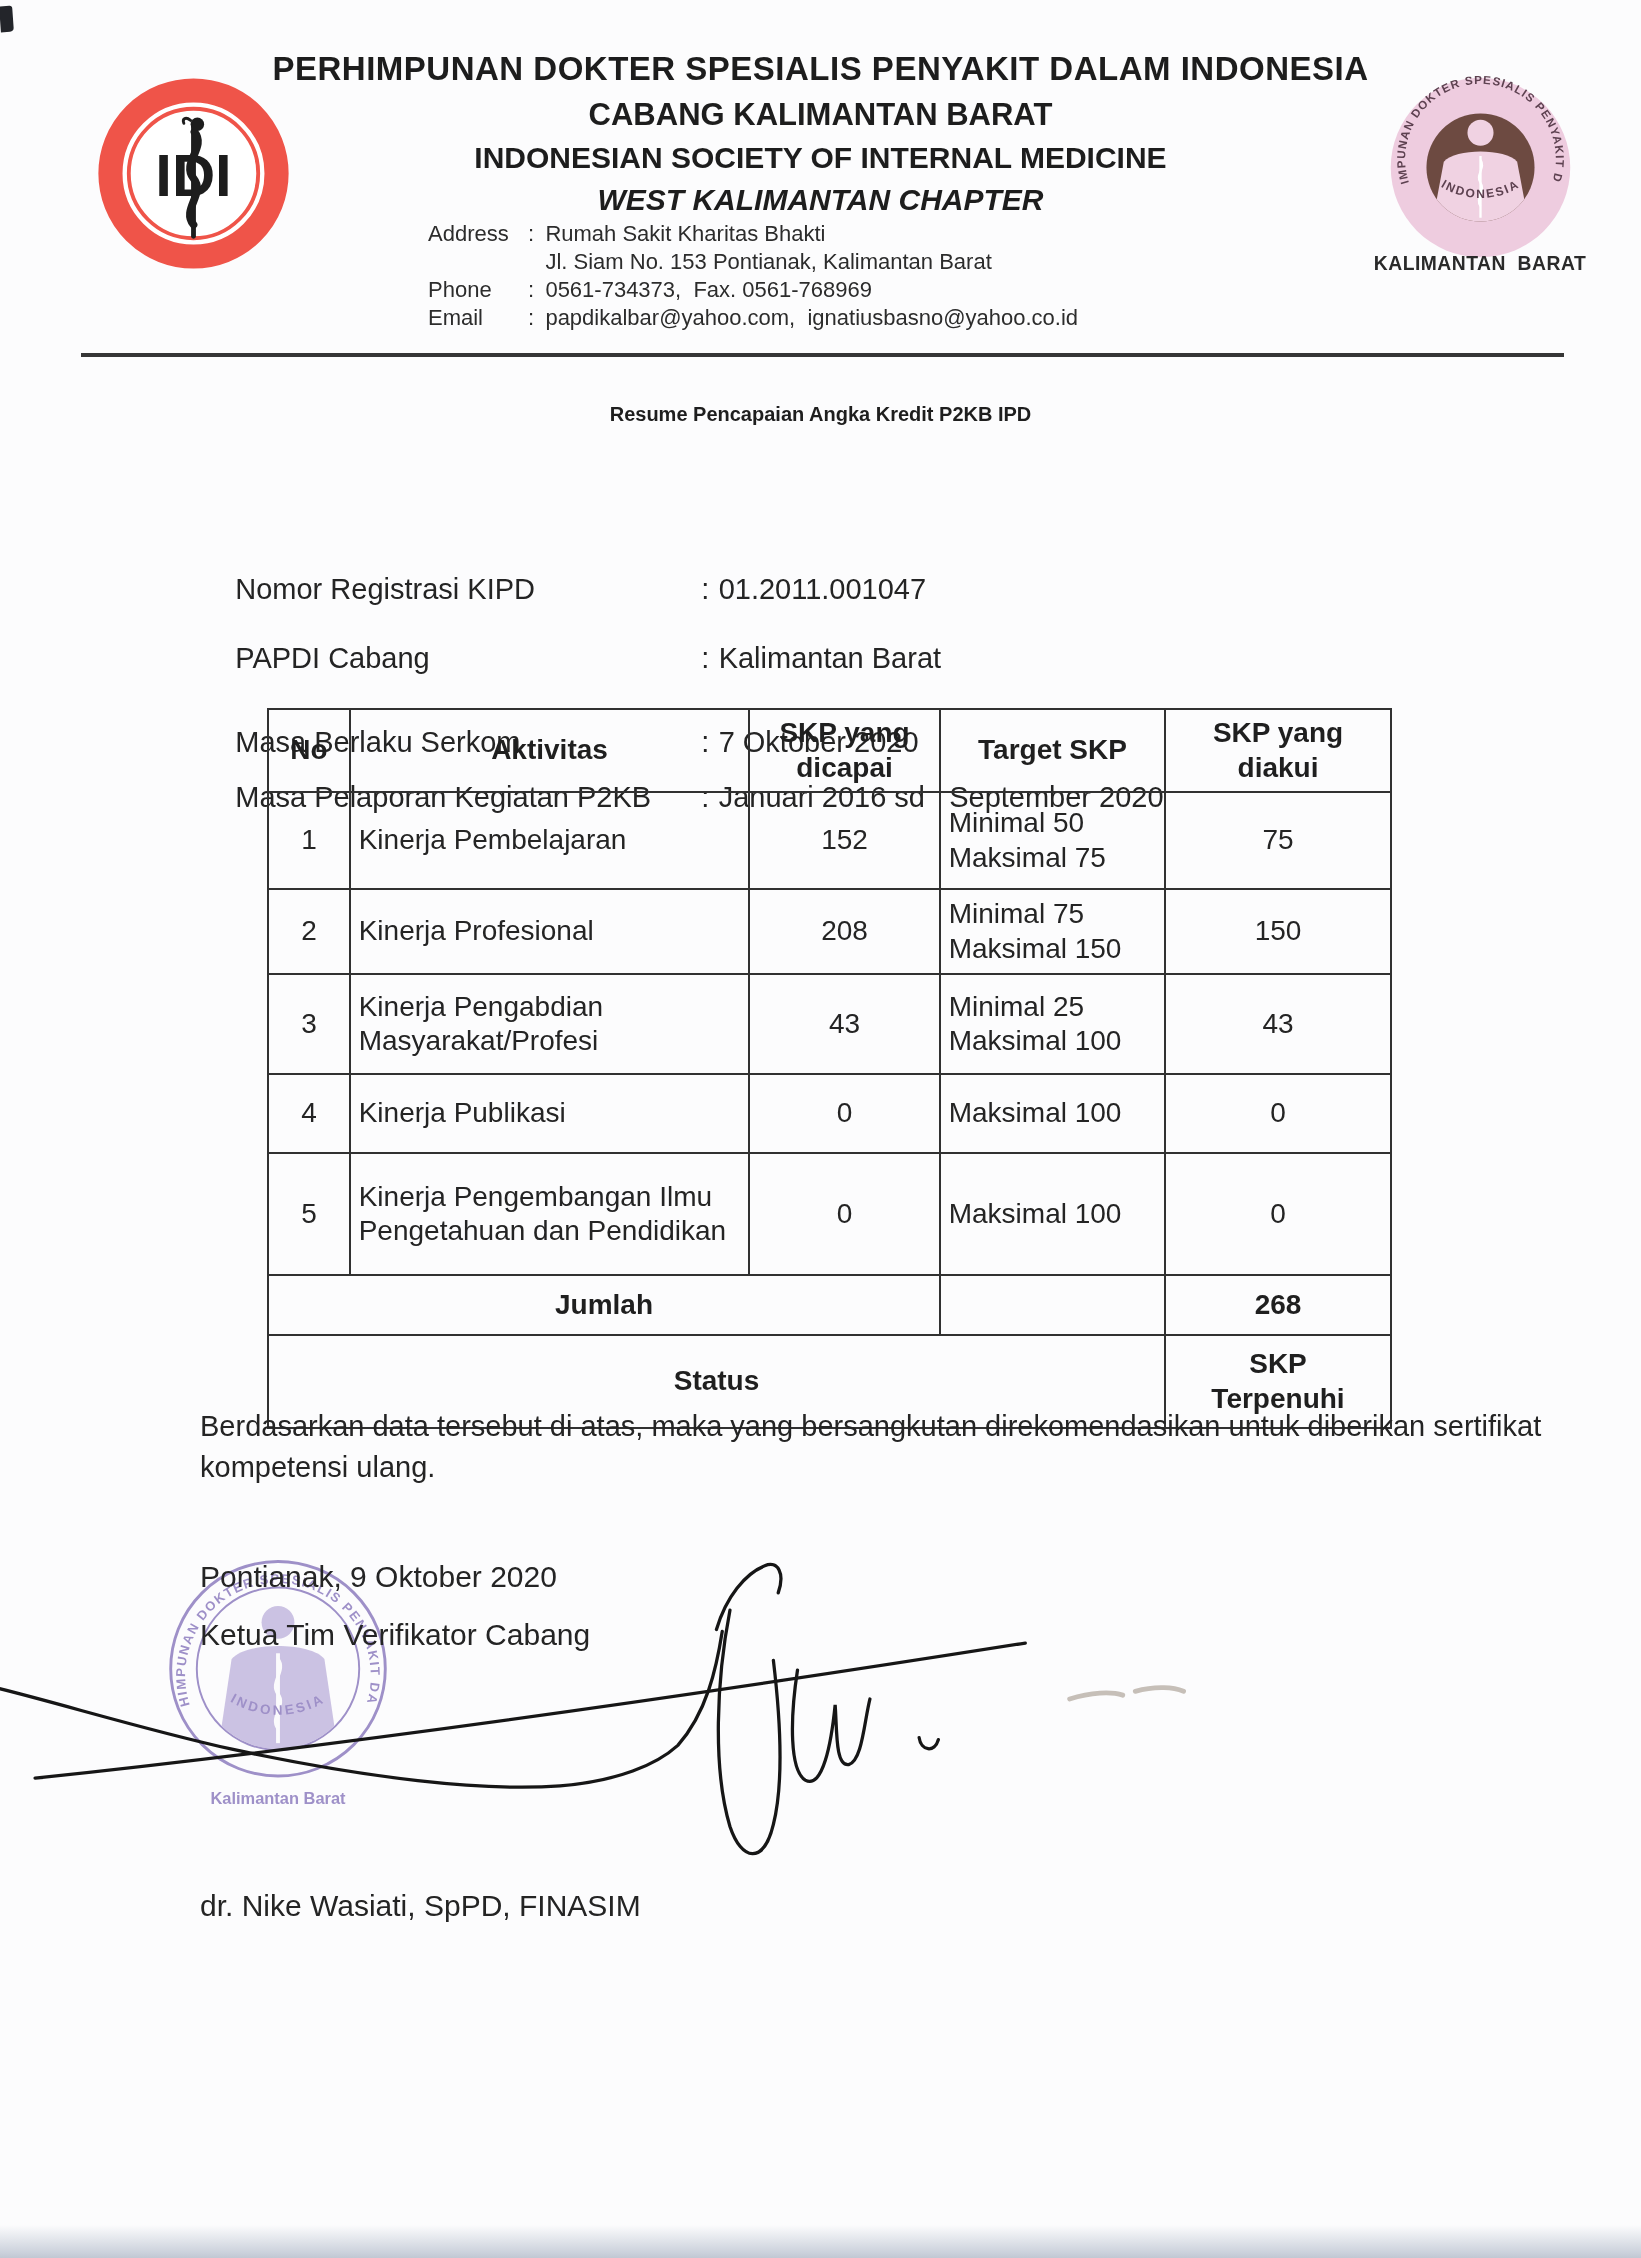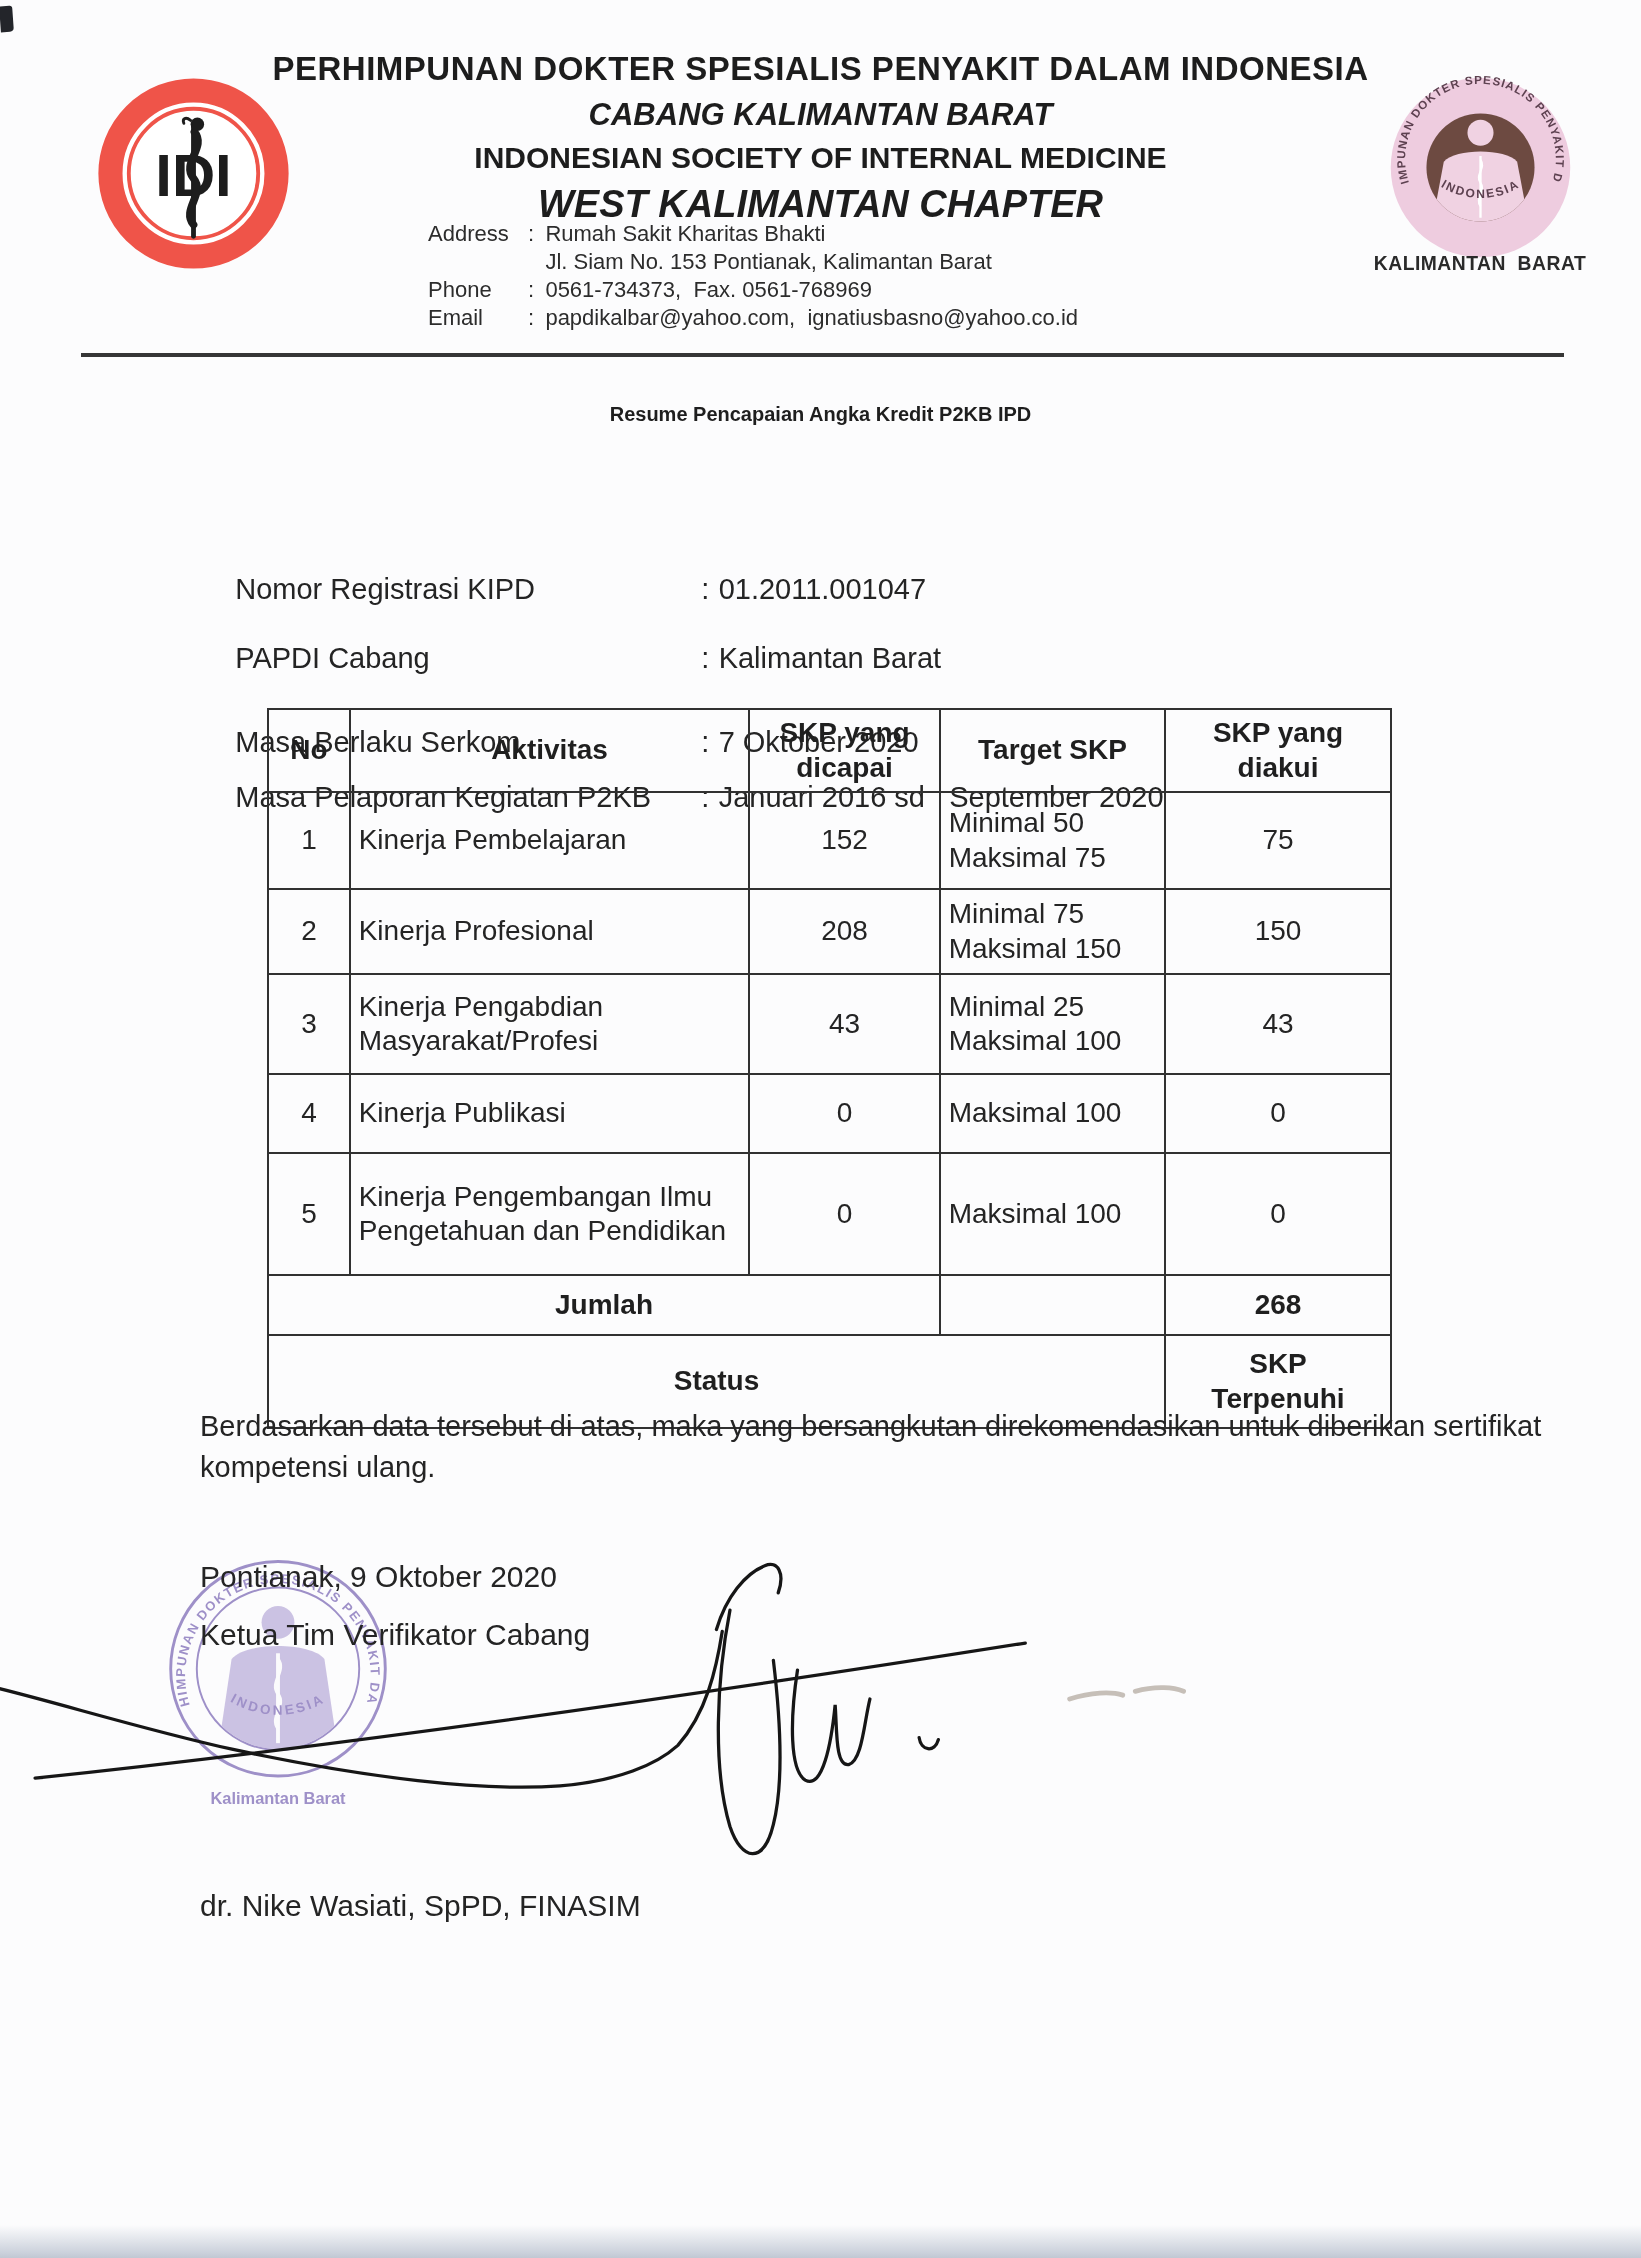--- a/index.html
+++ b/index.html
@@ -6,23 +6,23 @@
   #page{
     position:relative;width:1641px;height:2258px;margin:0 auto;
     background:#fcfcfd;overflow:hidden;
     font-family:"Liberation Sans",sans-serif;color:#242424;
   }
   .abs{position:absolute;}
 
   
   .lh-line{left:0;width:1641px;text-align:center;color:#1d1d1d;font-weight:bold;white-space:pre;}
   .lh1{top:50px;font-size:33px;letter-spacing:0.5px;}
-  .lh2{top:97px;font-size:31px;font-style:italic;}
+  .lh2{top:97px;font-size:31px;}
   .lh3{top:141px;font-size:30px;}
-  .lh4{top:183px;font-size:38px;font-style:italic;}
+  .lh4{top:183px;font-size:30px;font-style:italic;}
   .contacts{left:428px;top:220px;display:grid;grid-template-columns:100px 17.4px auto;
     font-size:22px;line-height:28px;color:#2c2c2c;white-space:pre;}
   .colon::before{content:":";}
   .divider{left:81px;top:353px;width:1483px;height:3.9px;background:#363636;}
 
   .corner-mark{left:0;top:5.8px;width:12.6px;height:26px;background:#23252a;border-radius:0 2.9px 3.9px 0;transform:rotate(-4deg);}
 
   
   .doc-title{left:0;top:403px;width:1641px;text-align:center;font-size:20px;font-weight:bold;color:#1e1e1e;}
   .field-row{left:203px;width:1255px;font-size:29px;color:#242424;white-space:pre-wrap;}

